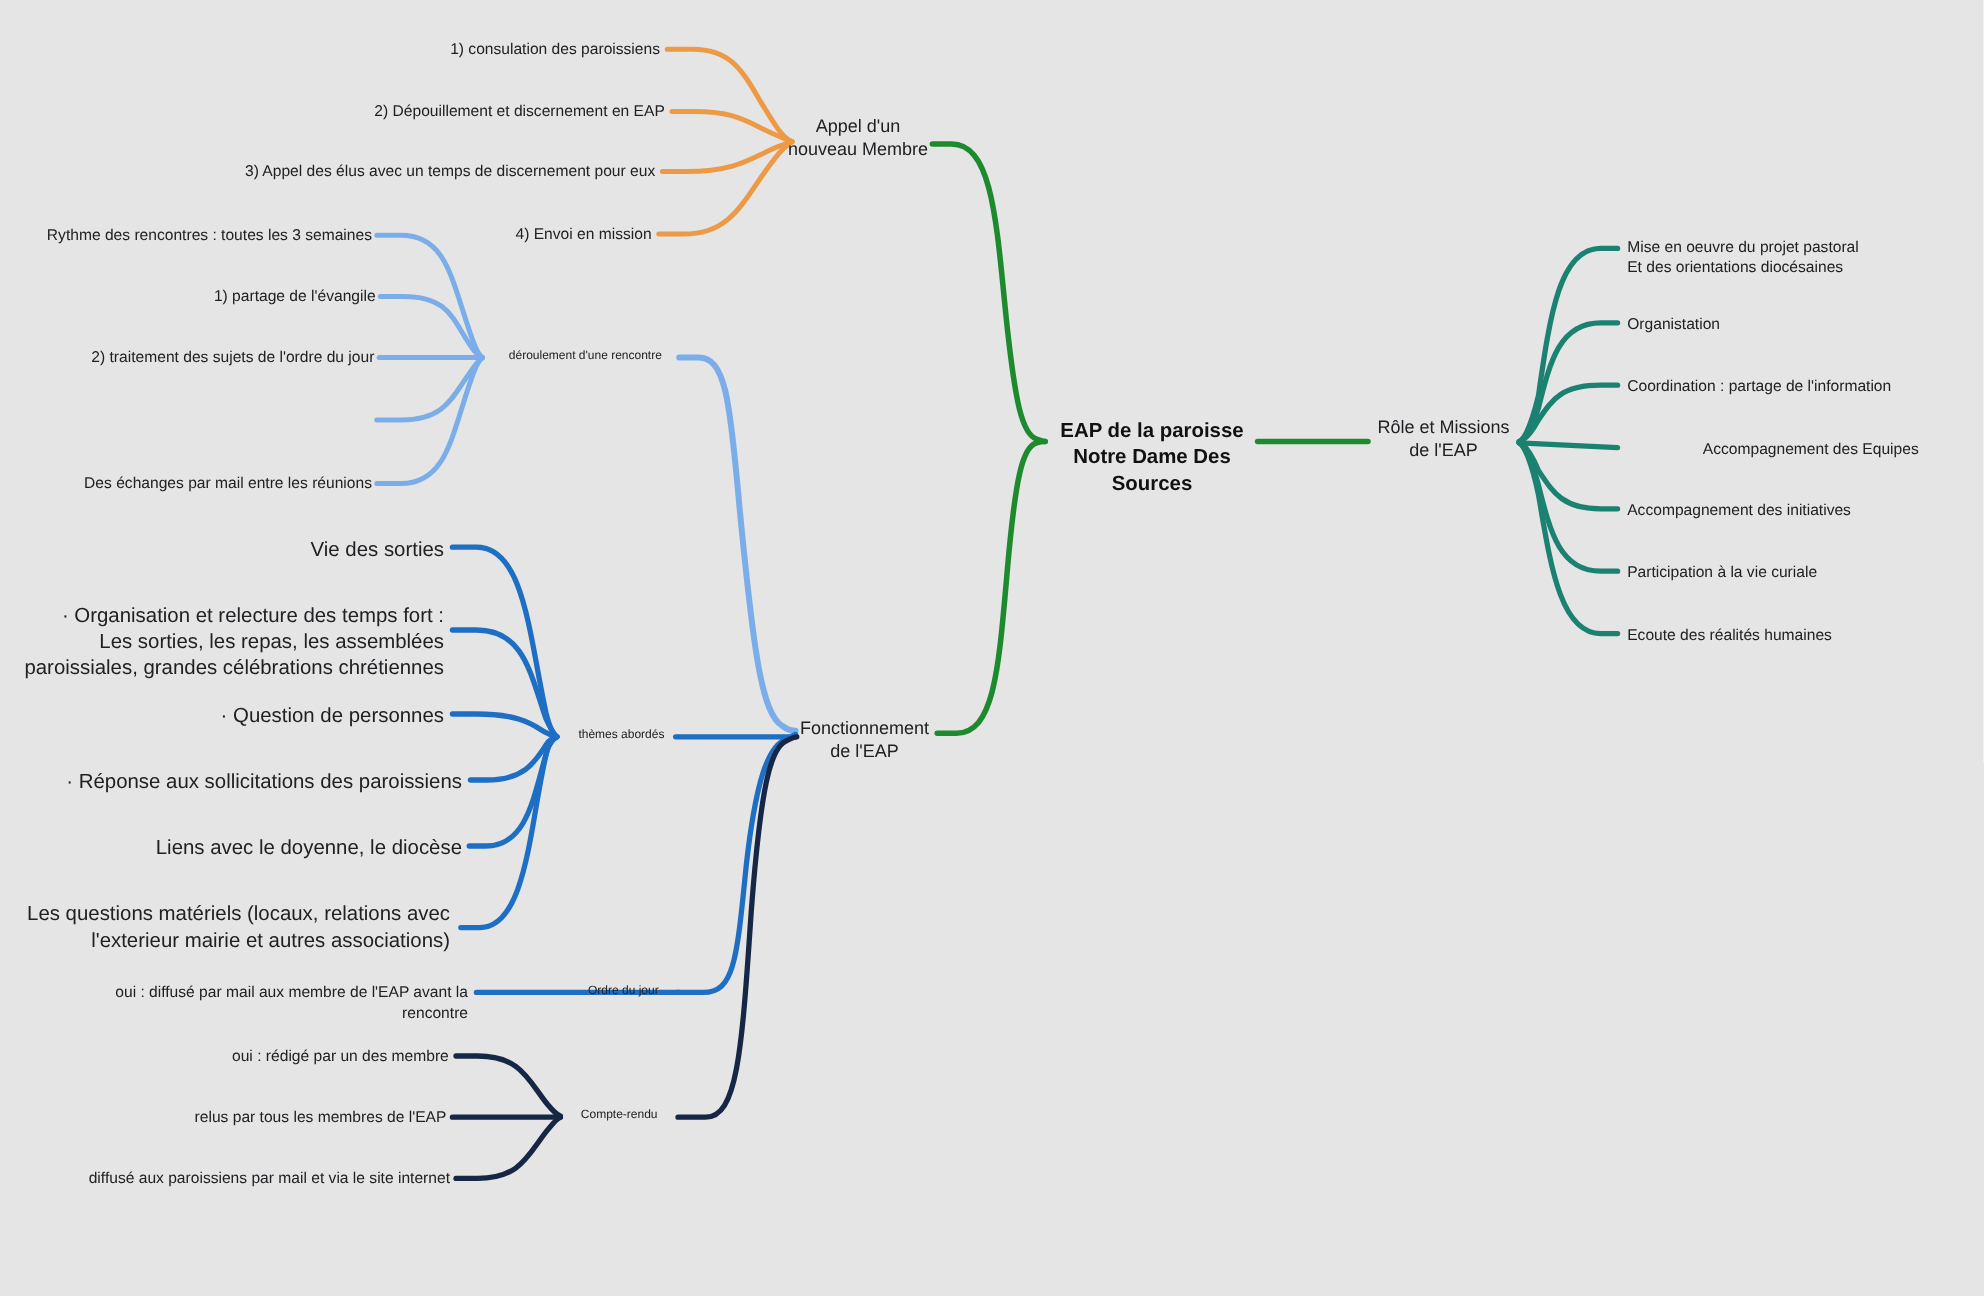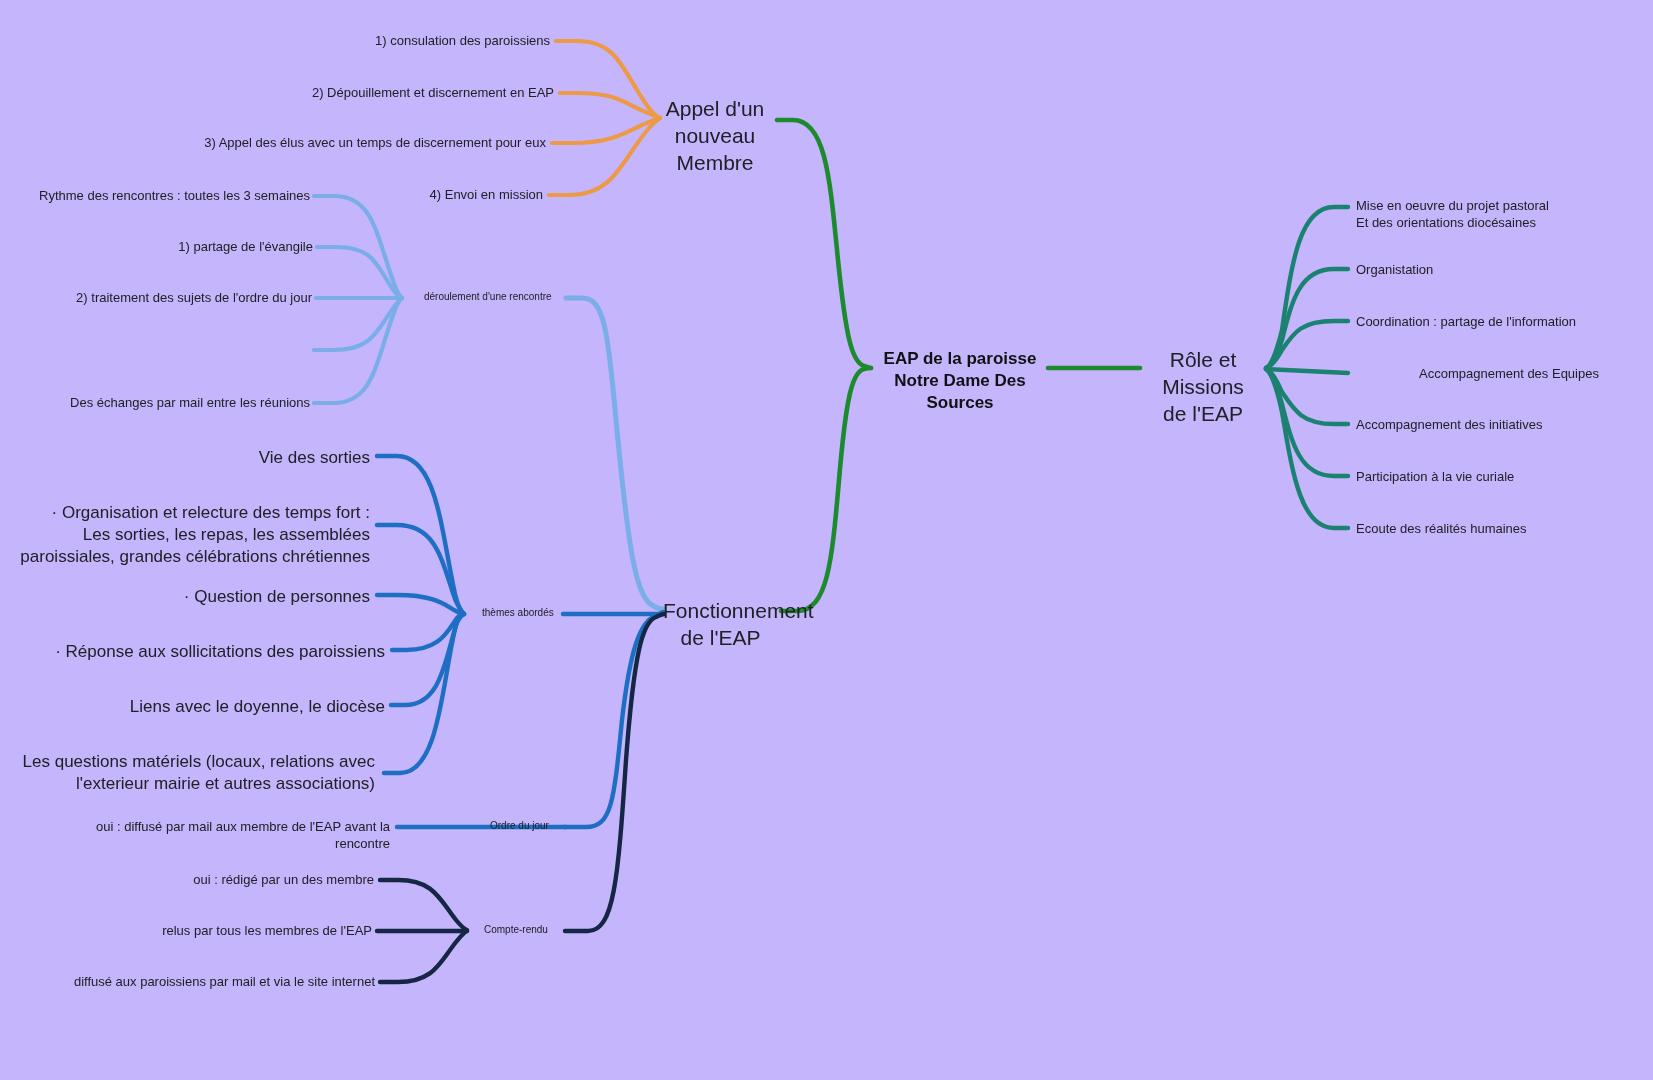--- a/index.html
+++ b/index.html
@@ -1,23 +1,23 @@
 <!DOCTYPE html>
 <html><head>
 <meta charset="utf-8">
 <style>
   html,body{margin:0;padding:0;background:#ffffff;}
   body{font-family:"Liberation Sans","DejaVu Sans",sans-serif;color:#1a1a1a;}
-  #canvas{position:relative;width:1653px;height:1080px;overflow:hidden;background:#c4b5fd;}
+  #canvas{position:relative;width:1653px;height:1080px;overflow:hidden;background:#e5e5e5;}
   svg#links{position:absolute;left:0;top:0;width:1653px;height:1080px;pointer-events:none;}
   .node{position:absolute;white-space:pre-line;line-height:1.28;}
   .leaf{font-size:13px;color:#202124;}
   .leaf-big{font-size:17px;color:#202124;}
   .mid{font-size:10px;color:#202124;}
-  .mid-big{font-size:21px;color:#202124;}
+  .mid-big{font-size:15px;color:#202124;}
   .root{font-size:17px;font-weight:bold;color:#111;}
   .ta-r{text-align:right;}
   .ta-l{text-align:left;}
   .ta-c{text-align:center;}
 </style>
 </head>
 <body>
 
 <div id="canvas">
 

